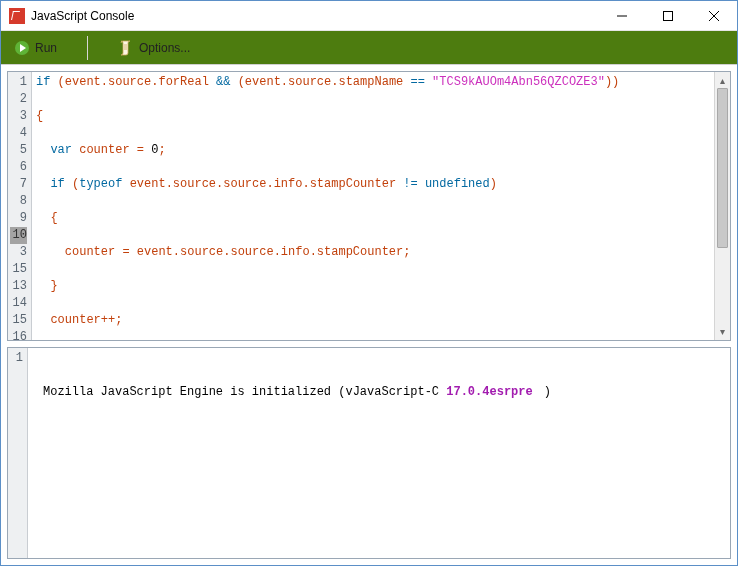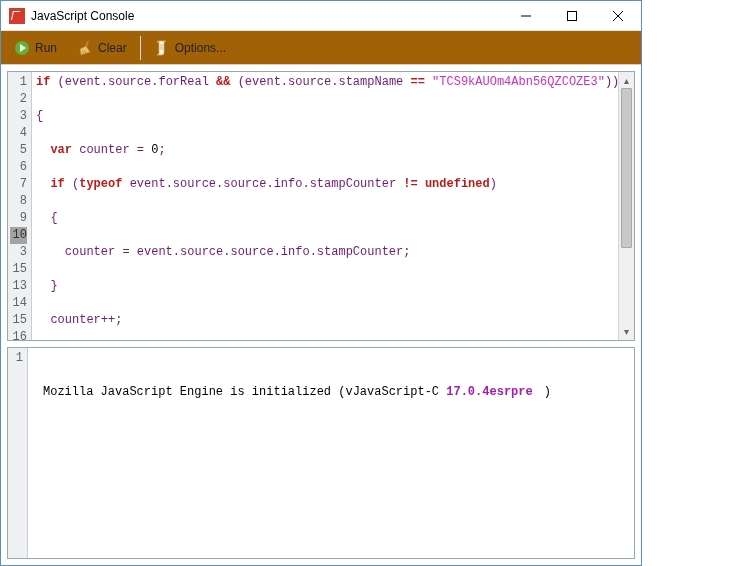--- a/index.html
+++ b/index.html
@@ -5,21 +5,21 @@
   * { box-sizing: border-box; }
   html, body {
     margin: 0; padding: 0;
     width: 750px; height: 566px;
     font-family: "Segoe UI", Tahoma, sans-serif;
     font-size: 12px;
     background: #fff;
     overflow: hidden;
   }
   .window {
-    width: 642px; height: 566px;
+    width: 738px; height: 566px;
     border: 1px solid #5b8fc7;
     display: flex;
     flex-direction: column;
     background: #fff;
   }
   
   .titlebar {
     height: 30px;
     display: flex;
     align-items: center;
@@ -60,24 +60,24 @@
     align-items: center;
     justify-content: center;
     color: #000;
   }
   .win-btn svg { stroke: #000; }
   
   .toolbar {
     height: 34px;
     display: flex;
     align-items: center;
-    background: #a16207;
+    background: #4d7c0f;
     border-bottom: 1px solid #d0d0d0;
     padding: 0 4px;
-    gap: 2px;
+    gap: 19px;
     flex-shrink: 0;
     text-align: center;
   }
   .tbtn {
     height: 28px;
     display: flex;
     align-items: center;
     padding: 0 8px;
     gap: 5px;
     border: 1px solid transparent;
@@ -134,24 +134,24 @@
     font-size: 12px;
     line-height: 17px;
     padding: 2px 4px;
     white-space: pre;
     overflow: hidden;
     color: #000;
     position: relative;
   }
   .code .line { height: 17px; }
   
-  .kw  { color: #b91c1c; font-weight: bold; }
+  .kw  { color: #0369a1; }
   .str { color: #cc30bd; }
   .num { color: #000; }
-  .pl  { color: #701a75; }
+  .pl  { color: #c2410c; }
   
   .vscroll {
     width: 16px;
     background: #f0f0f0;
     border-left: 1px solid #d5d5d5;
     position: relative;
     flex-shrink: 0;
   }
   .vscroll .arrow {
     height: 16px;
@@ -206,31 +206,20 @@
 
   <div class="toolbar">
     <div class="tbtn">
       <span class="ico">
         <svg width="16" height="16">
             <circle cx="8" cy="8" r="7" fill="#5fb336"></circle>
             <polygon points="6,4 12,8 6,12" fill="#fff"></polygon>
           </svg>
       </span>
       <span>Run</span>
-    </div>
-    <div class="tbtn">
-      <span class="ico">
-        <svg width="16" height="16">
-          <rect x="9" y="1" width="2" height="7" fill="#b58334" transform="rotate(20 10 4)"></rect>
-          <path d="M3 9 L9 6 L13 12 L4 15 Z" fill="#e9c26a" stroke="#b58334" stroke-width="0.6"></path>
-          <line x1="5" y1="11" x2="7" y2="14" stroke="#b58334" stroke-width="0.8"></line>
-          <line x1="7" y1="10" x2="9" y2="13" stroke="#b58334" stroke-width="0.8"></line>
-        </svg>
-      </span>
-      <span>Clear</span>
     </div>
     <div class="vsep"></div>
     <div class="tbtn">
       <span class="ico">
         <svg width="16" height="16">
           <path d="M3 3 Q3 1 5 1 L12 1 Q10 1 10 3 L10 13 Q10 15 8 15 L3 15 Q5 15 5 13 L5 3 Q5 1 3 1" fill="#fdf6e3" stroke="#caa85a" stroke-width="0.8"></path>
           <line x1="6" y1="5" x2="9" y2="5" stroke="#caa85a" stroke-width="0.8"></line>
           <line x1="6" y1="7" x2="9" y2="7" stroke="#caa85a" stroke-width="0.8"></line>
           <line x1="6" y1="9" x2="9" y2="9" stroke="#caa85a" stroke-width="0.8"></line>
         </svg>

